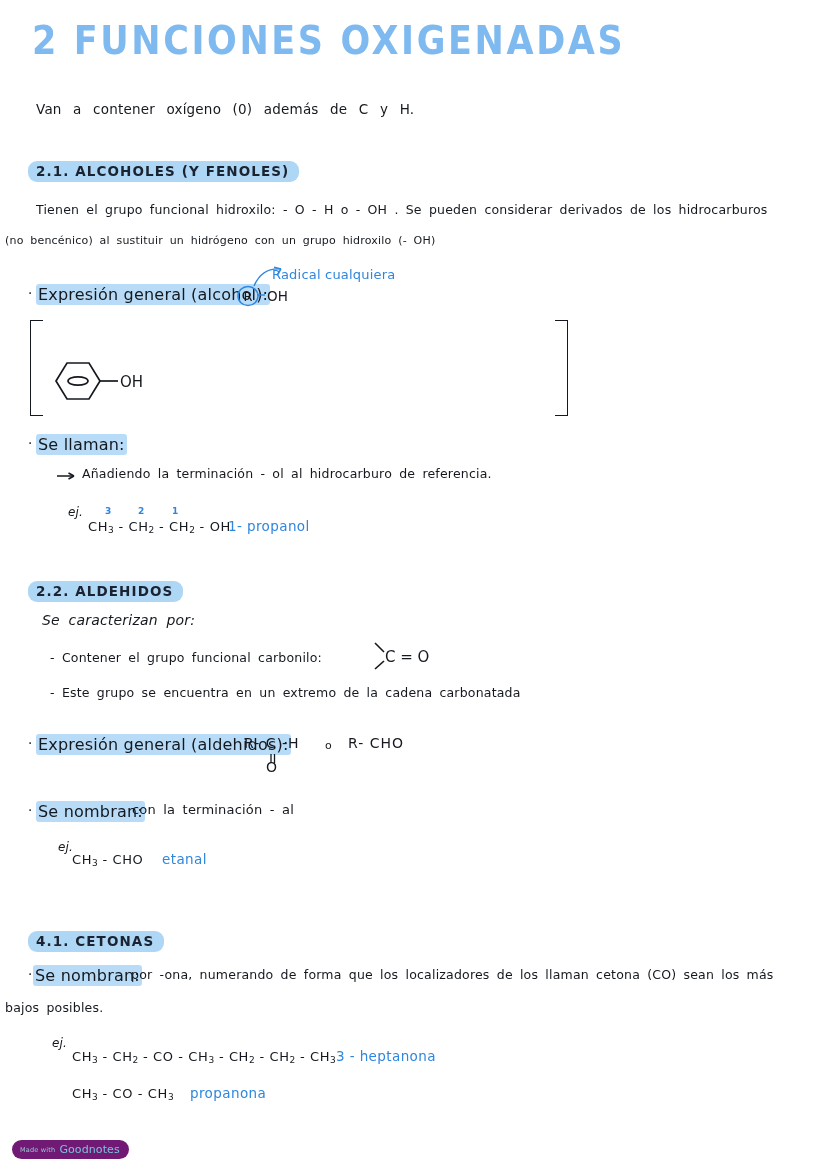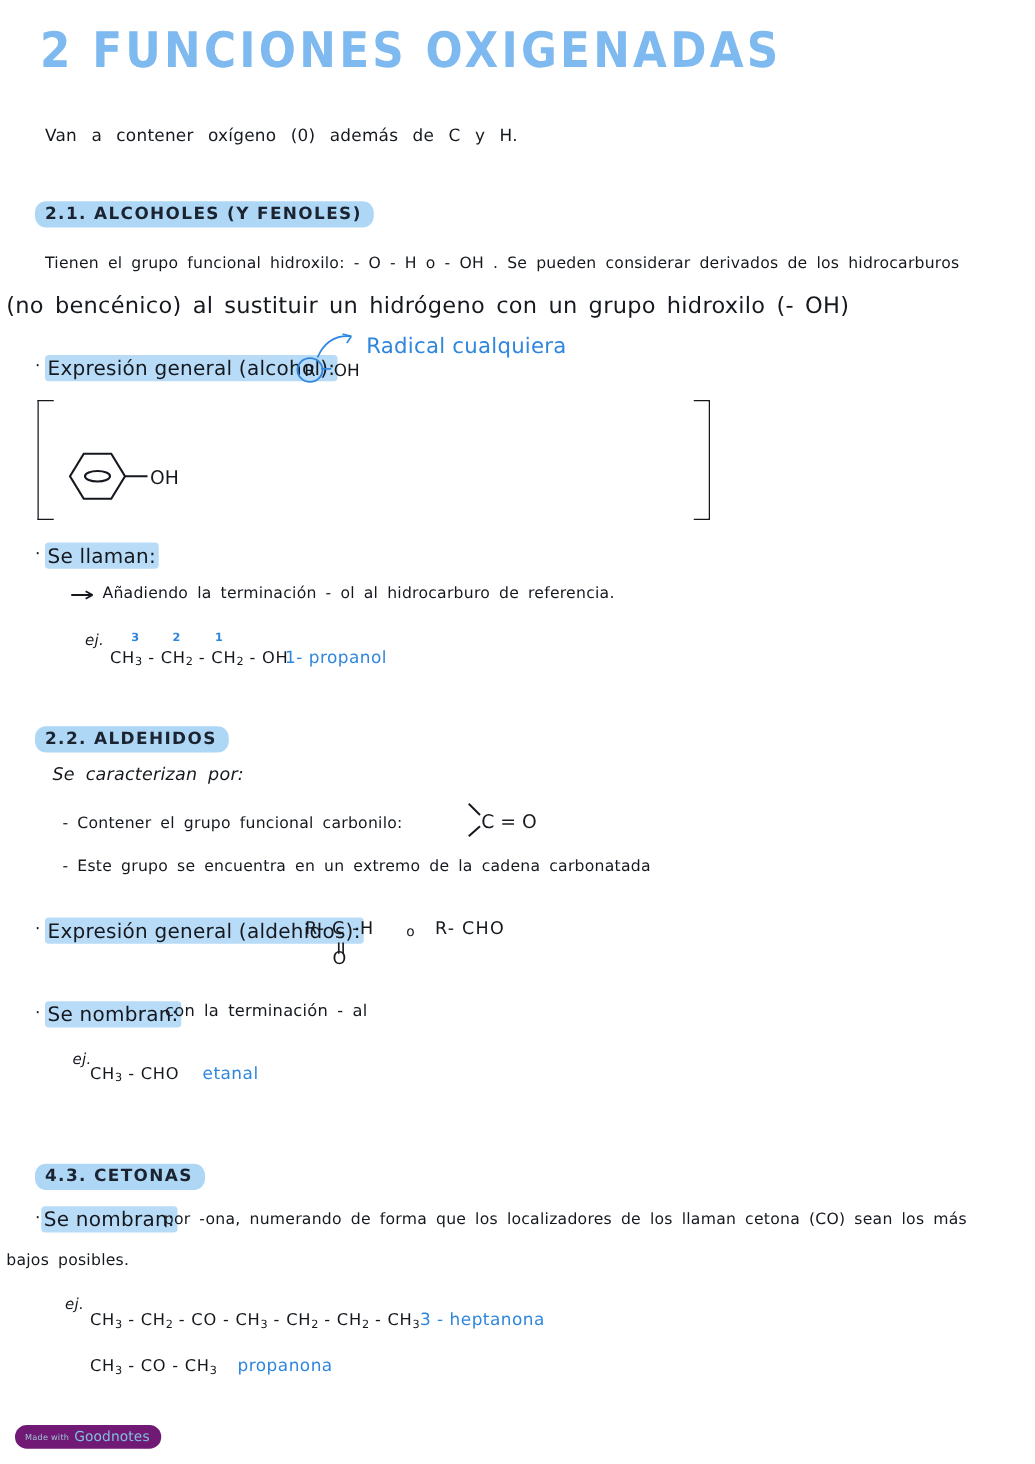--- a/index.html
+++ b/index.html
@@ -180,21 +180,21 @@
 <div class="page">
 
   <div class="title">2 FUNCIONES OXIGENADAS</div>
 
   <div class="t body-line sp" style="left:36px; top:101px;">Van a contener oxígeno (0) además de C y H.</div>
 
   <div class="chip" style="left:28px; top:161px;">2.1. ALCOHOLES (Y FENOLES)</div>
 
   <div class="t body-line" style="left:36px; top:202px; font-size:12.5px; word-spacing:3px;">Tienen el grupo funcional hidroxilo: - O - H o - OH . Se pueden considerar derivados de los hidrocarburos</div>
 
-  <div class="t body-line" style="left:5px; top:234px; font-size:18px; word-spacing:3px;">(no bencénico) al sustituir un hidrógeno con un grupo hidroxilo (- OH)</div>
+  <div class="t body-line" style="left:5px; top:234px; font-size:11px; word-spacing:3px;">(no bencénico) al sustituir un hidrógeno con un grupo hidroxilo (- OH)</div>
 
   <div class="bullet" style="left:28px; top:285px;">·</div>
   <div class="t" style="left:36px; top:285px;">
     <span class="hl">Expresión general (alcohol):</span>
   </div>
 
   <div style="position:absolute; left:236px; top:282px;">
     <svg width="60" height="26" viewBox="0 0 60 26">
       <ellipse cx="12" cy="14" rx="10" ry="9.5" fill="none" stroke="#2f86de" stroke-width="1.5"></ellipse>
       <text x="12" y="19" font-family="DejaVu Sans, sans-serif" font-size="13" fill="#15191f" text-anchor="middle">R</text>
@@ -202,21 +202,21 @@
       <text x="31" y="19" font-family="DejaVu Sans, sans-serif" font-size="13.5" fill="#15191f">OH</text>
     </svg>
   </div>
 
   <div style="position:absolute; left:250px; top:264px;">
     <svg width="36" height="26" viewBox="0 0 36 26">
       <path d="M4 22 C10 8, 20 4, 31 5" fill="none" stroke="#2f86de" stroke-width="1.4"></path>
       <path d="M31 5 L24 3.2 M31 5 L27.5 10.5" fill="none" stroke="#2f86de" stroke-width="1.4"></path>
     </svg>
   </div>
-  <div class="t" style="left:272px; top:267px; font-size:17px; color:#2f86de;margin-left:21px;">Radical cualquiera</div>
+  <div class="t" style="left:272px; top:267px; font-size:13px; color:#2f86de;">Radical cualquiera</div>
 
   <div class="bracket-box">
     <div class="bracket left"></div>
     <div class="bracket right"></div>
   </div>
 
   <div class="benzene">
     <svg width="110" height="48" viewBox="0 0 110 48">
       <polygon points="10,24 21,6 43,6 54,24 43,42 21,42" fill="none" stroke="#15191f" stroke-width="1.7"></polygon>
       <ellipse cx="32" cy="24" rx="10" ry="4.2" fill="none" stroke="#15191f" stroke-width="1.7"></ellipse>
@@ -283,21 +283,21 @@
   <div class="bullet" style="left:28px; top:802px;">·</div>
   <div class="t" style="left:36px; top:802px;">
     <span class="hl">Se nombran:</span>
   </div>
   <div class="t body-line" style="left:132px; top:802px; font-size:13px; word-spacing:3px;">con la terminación - al</div>
 
   <div class="t" style="left:58px; top:840px; font-size:12px; font-style:italic;">ej.</div>
   <div class="t formula" style="left:72px; top:852px;">CH<sub>3</sub> - CHO</div>
   <div class="t name-blue" style="left:162px; top:851px;">etanal</div>
 
-  <div class="chip" style="left:28px; top:931px;">4.3. CETONAS</div>
+  <div class="chip" style="left:28px; top:931px;">4.1. CETONAS</div>
 
   <div class="bullet" style="left:28px; top:966px;">·</div>
   <div class="t" style="left:33px; top:966px;">
     <span class="hl">Se nombran:</span>
   </div>
   <div class="t body-line" style="left:131px; top:967px; font-size:12.5px; word-spacing:3px;">por -ona, numerando de forma que los localizadores de los llaman cetona (CO) sean los más</div>
   <div class="t body-line" style="left:5px; top:1000px; font-size:12.5px; word-spacing:3px;">bajos posibles.</div>
 
   <div class="t" style="left:52px; top:1036px; font-size:12px; font-style:italic;">ej.</div>
 

